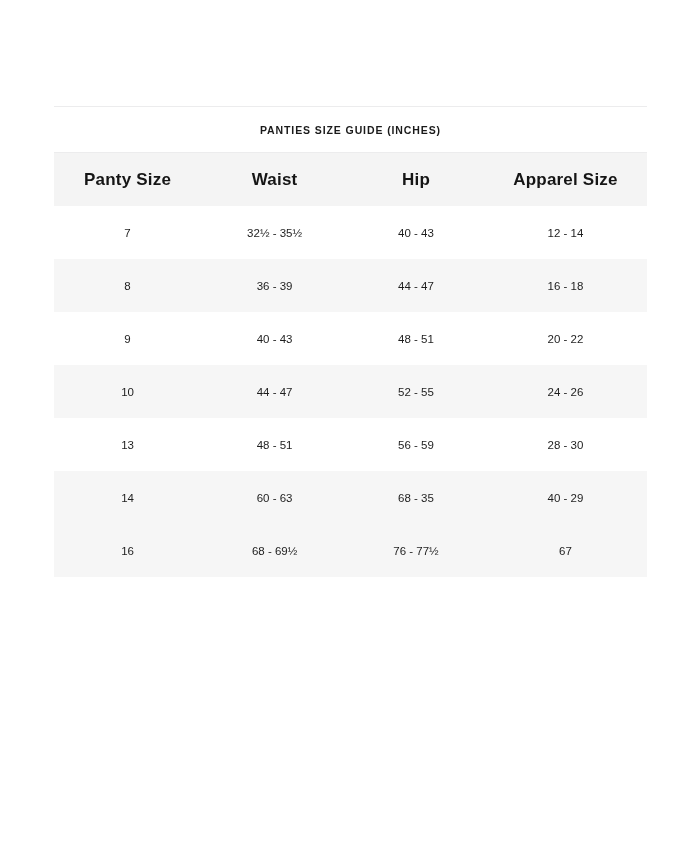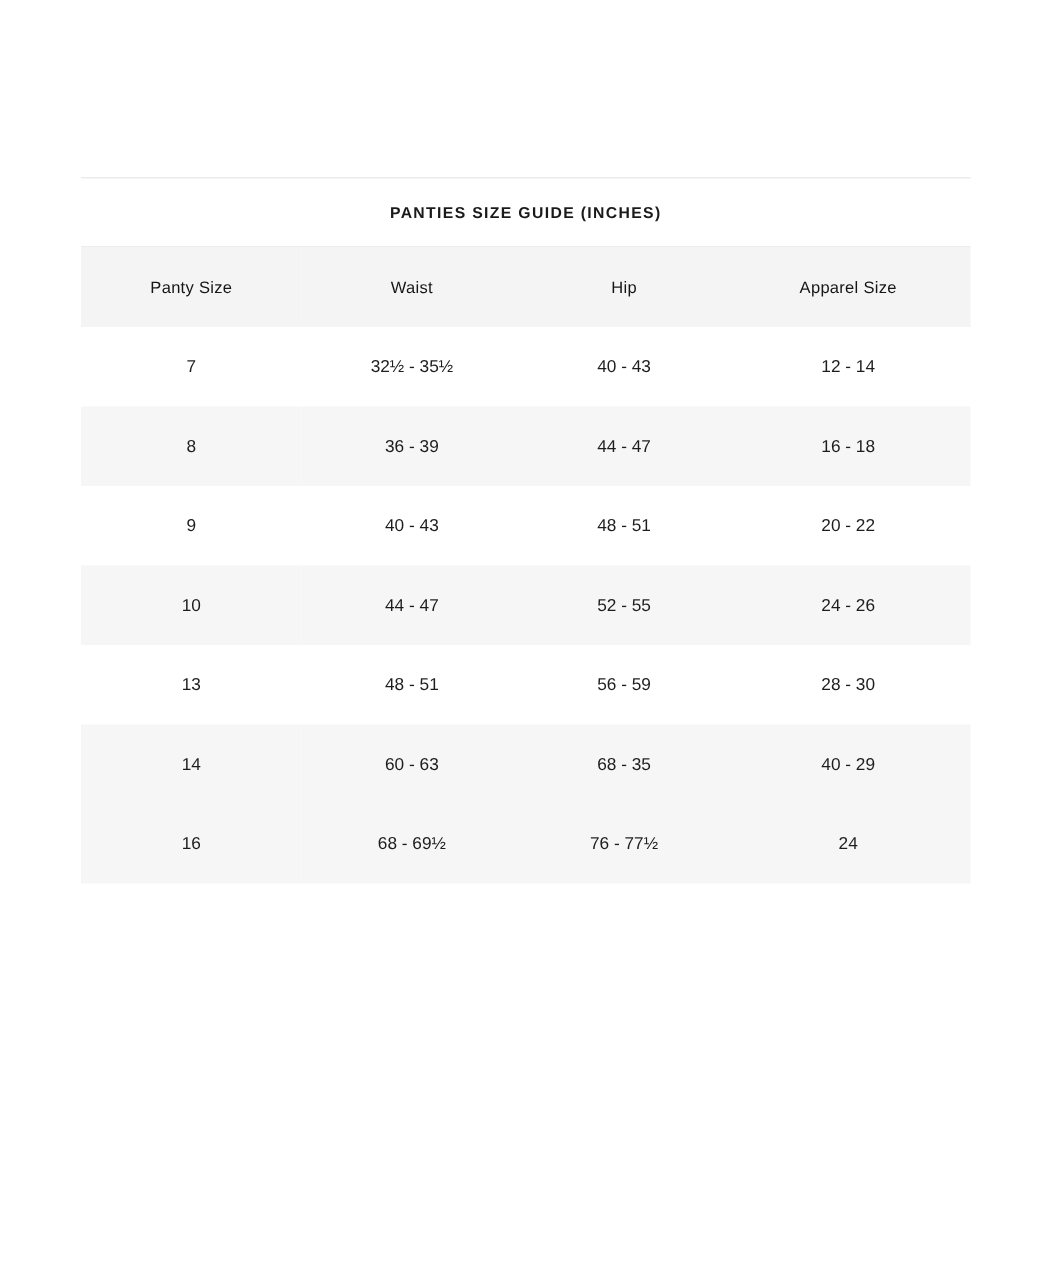--- a/index.html
+++ b/index.html
@@ -22,21 +22,20 @@
     box-sizing: border-box;
   }
 
   .size-guide {
     position: absolute;
     left: 54px;
     top: 106px;
     width: 593px;
     border-top: 1px solid #ececed;
     box-sizing: border-box;
-    margin-top: 12px;
   }
 
   .guide-title {
     height: 46px;
     line-height: 46px;
     text-align: center;
     font-size: 10.5px;
     font-weight: bold;
     letter-spacing: 0.9px;
     color: #1a1a1a;
@@ -60,22 +59,22 @@
     border: none;
     font-size: 11.5px;
     white-space: nowrap;
   }
 
   table.size-table thead tr {
     background: #f4f4f4;
   }
 
   table.size-table th {
-    font-weight: normal;
-    font-size: 11px;
+    font-weight: bold;
+    font-size: 17px;
     letter-spacing: 0.2px;
     color: #151515;
   }
 
   table.size-table tbody tr.stripe {
     background: #f6f6f6;
   }
 
   table.size-table tbody tr.plain {
     background: #ffffff;
@@ -160,21 +159,21 @@
           <td>60 - 63</td>
           <td>68 - 35</td>
           <td>40 - 29</td>
         </tr>
 
 
         <tr class="stripe">
           <td>16</td>
           <td>68 - 69½</td>
           <td>76 - 77½</td>
-          <td>24</td>
+          <td>67</td>
         </tr>
 
       </tbody>
     </table>
 
   </section>
 
 </div>
 
 </body></html>

